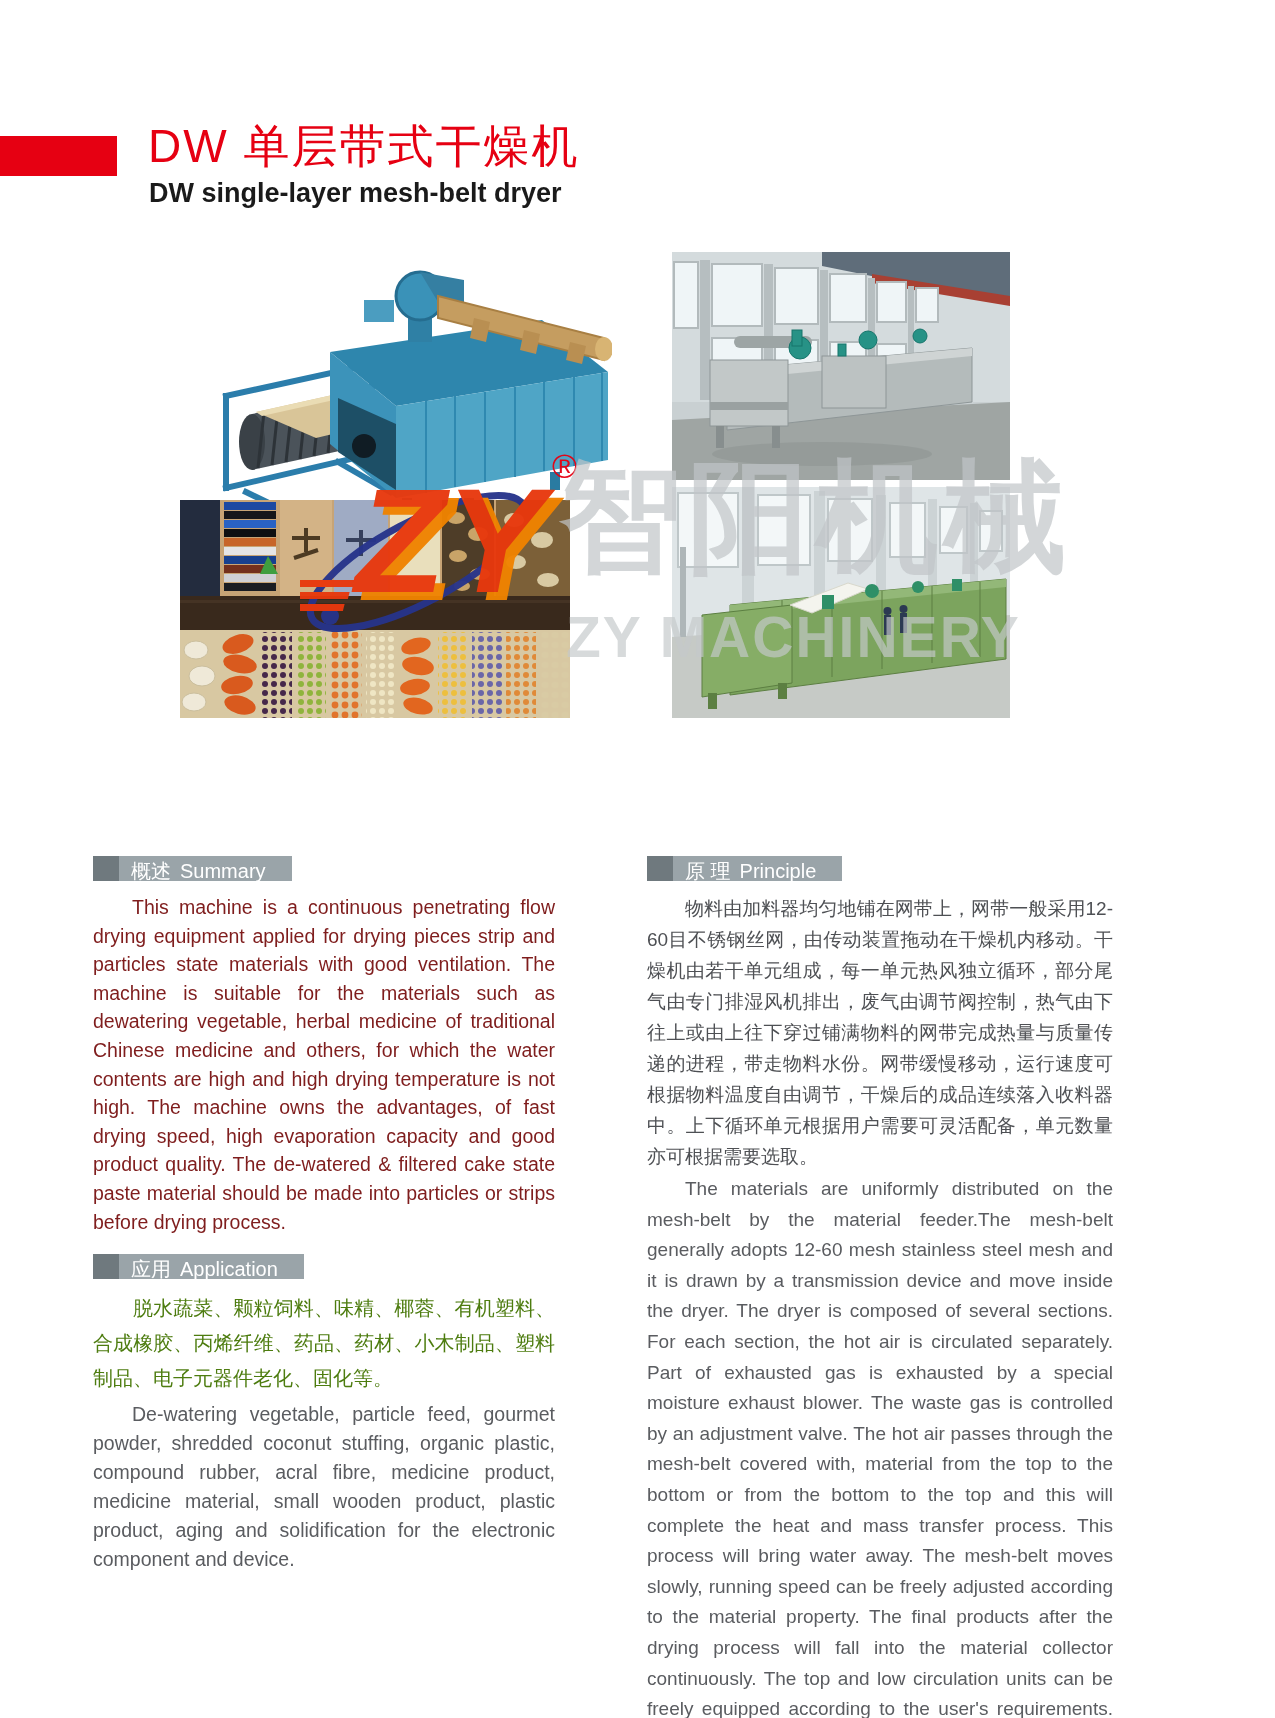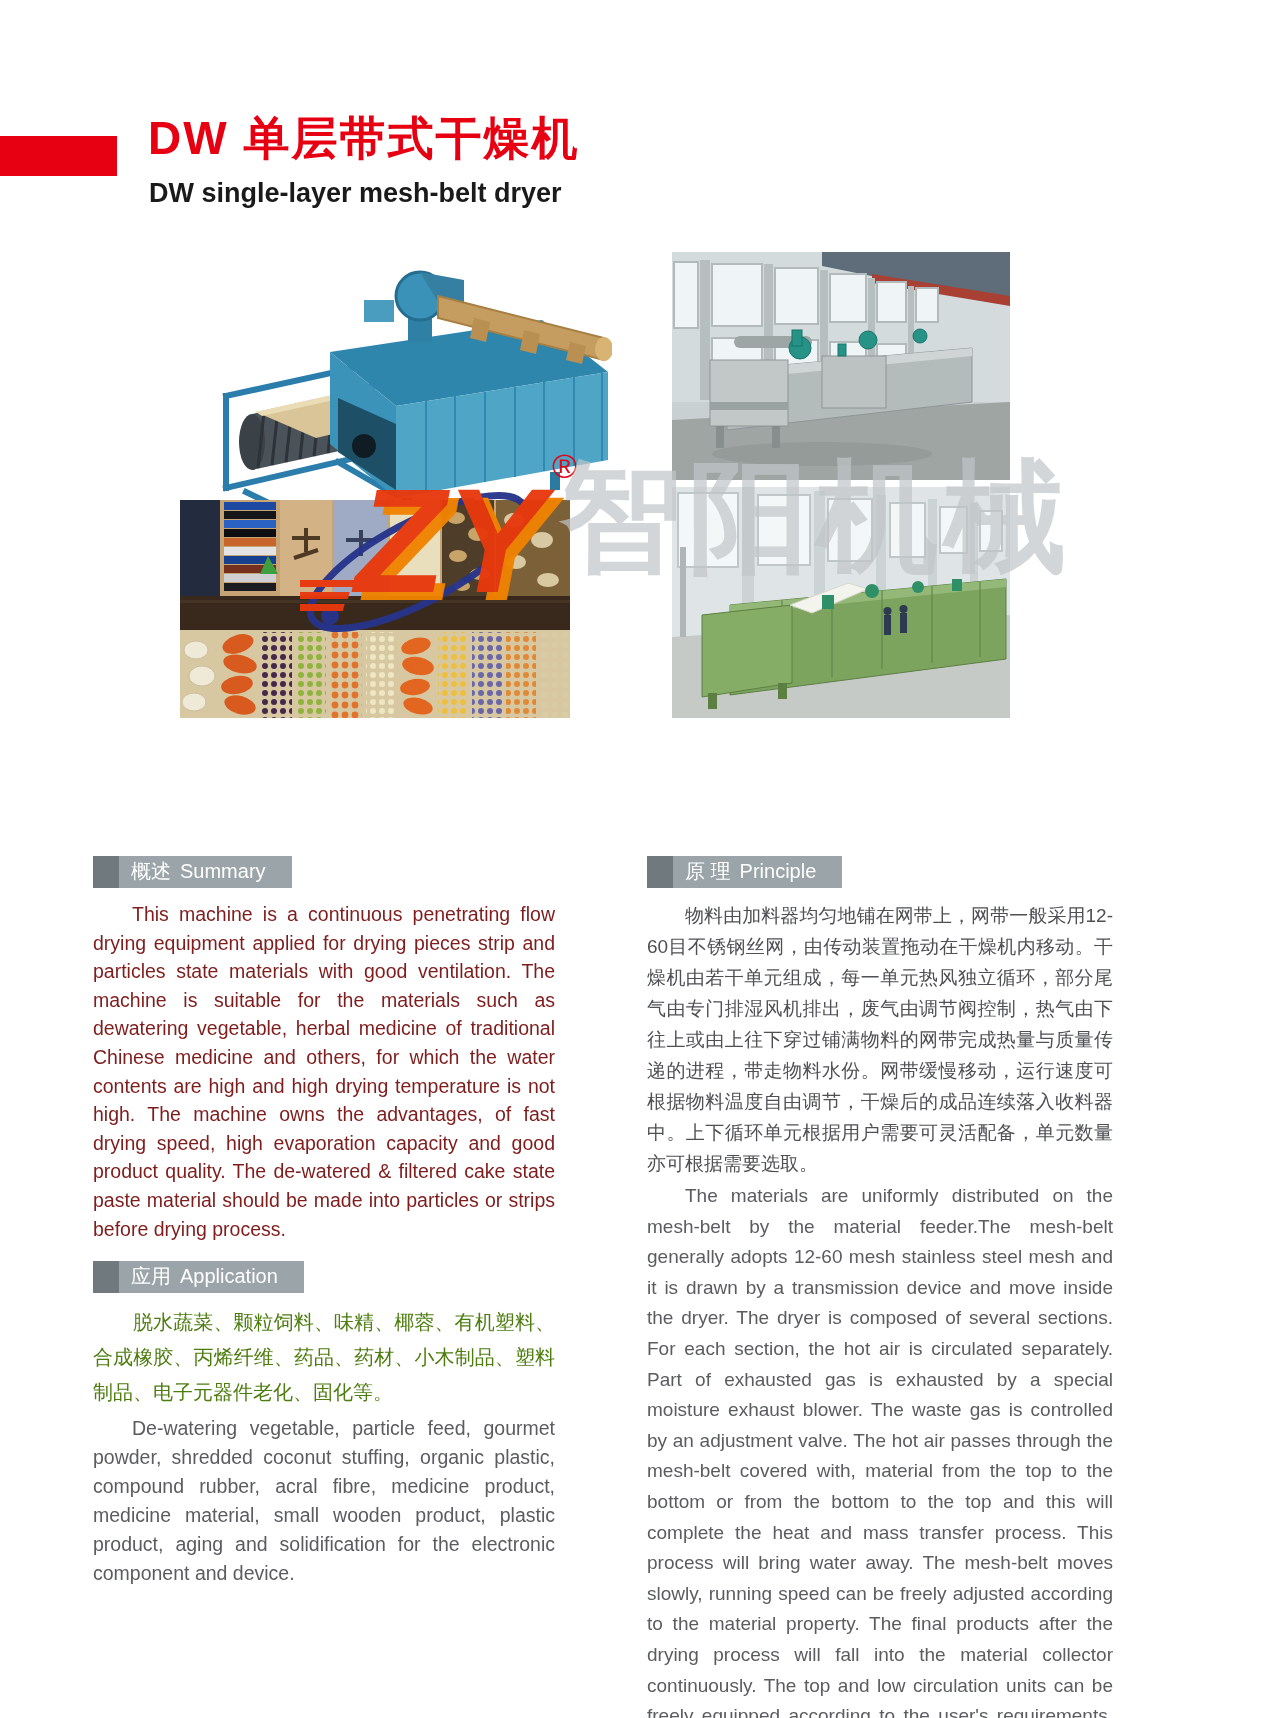--- a/index.html
+++ b/index.html
@@ -2,22 +2,22 @@
 <html><head>
 <meta charset="utf-8">
 <style>
   html,body{margin:0;padding:0;background:#ffffff;}
   .page{
     position:relative;width:1275px;height:1718px;margin:0 auto;background:#fff;
     font-family:"Liberation Sans","DejaVu Sans",sans-serif;overflow:hidden;
   }
   
   .red-bar{position:absolute;left:0;top:136px;width:117px;height:40px;background:#e60012;}
-  .title-cn{position:absolute;left:148px;top:112px;margin:0;font-size:46px;line-height:52px;
-    font-weight:bold;color:#e60012;letter-spacing:2px;white-space:nowrap;}
+  .title-cn{position:absolute;left:148px;top:120px;margin:0;font-size:46px;line-height:52px;
+    font-weight:normal;color:#e60012;letter-spacing:2px;white-space:nowrap;}
   .title-en{position:absolute;left:149px;top:178px;margin:0;font-size:27px;line-height:30px;
     font-weight:bold;color:#1a1a1a;white-space:nowrap;}
   
   .photo{position:absolute;overflow:hidden;}
   .photo svg{display:block;width:100%;height:100%;}
   .photo-render{left:212px;top:246px;width:400px;height:300px;}
   .photo-f1{left:672px;top:252px;width:338px;height:228px;}
   .photo-belt{left:180px;top:500px;width:390px;height:218px;}
   .photo-f2{left:672px;top:487px;width:338px;height:231px;}
   
@@ -25,21 +25,21 @@
   .zy-logo{position:absolute;left:292px;top:430px;width:300px;height:220px;opacity:.96;}
   .wm-cn{position:absolute;left:552px;top:442px;font-size:122px;line-height:150px;font-weight:bold;
     color:rgba(193,197,199,.70);letter-spacing:6px;white-space:nowrap;}
   .wm-en{position:absolute;left:558px;top:602px;font-size:57px;line-height:70px;font-weight:bold;
     color:rgba(196,200,202,.68);letter-spacing:2px;white-space:nowrap;}
   
   .col{position:absolute;}
   .col-left{left:93px;top:856px;width:462px;}
   .col-right{left:647px;top:856px;width:466px;}
   .sec-bar{display:inline-block;background:linear-gradient(90deg,#6f797e 0,#6f797e 26px,#9aa4a9 26px);
-    color:#ffffff;font-size:20px;line-height:20px;padding:5px 26px 7px 38px;margin:0 0 12px 0;}
+    color:#ffffff;font-size:20px;line-height:20px;padding:5px 26px 0 38px;margin:0 0 12px 0;}
   .sec-bar .bar-en{margin-left:9px;}
   .p{margin:0;text-align:justify;text-indent:2em;}
   .cn-left{font-size:20px;line-height:32.5px;color:#4e5054;margin-bottom:3px;}
   .en-left{font-size:19.5px;line-height:28.6px;color:#7f1d1d;margin-bottom:18px;}
   .cn-app{font-size:20px;line-height:35px;color:#4d7c0f;margin-bottom:4px;}
   .en-app{font-size:19.5px;line-height:29px;color:#5a5c60;}
   .cn-right{font-size:19px;line-height:31px;color:#4e5054;margin-bottom:2px;}
   .en-right{font-size:19px;line-height:30.6px;color:#5a5c60;}
 </style>
 </head>
@@ -302,20 +302,21 @@
         <rect x="24" y="162" width="66" height="7" transform="skewX(-14)"></rect>
         <rect x="22" y="174" width="66" height="7" transform="skewX(-14)"></rect>
       </g>
       <g font-weight="bold" font-style="italic" font-size="148">
         <text x="64" y="170" fill="#f08300">ZY</text>
         <text x="55" y="162" fill="#e8380d">ZY</text>
       </g>
       <text x="252" y="48" font-size="34" fill="#e60012">®</text>
     </svg>
     <div class="wm-cn">智阳机械</div>
+    <div class="wm-en">ZY MACHINERY</div>
   </div>
 
   <section class="col col-left">
     <div class="sec-bar">
       <span class="bar-cn">概述</span><span class="bar-en">Summary</span>
     </div>
     <p class="p en-left">This machine is a continuous penetrating flow drying equipment applied for drying pieces strip and particles state materials with good ventilation. The machine is suitable for the materials such as dewatering vegetable, herbal medicine of traditional Chinese medicine and others, for which the water contents are high and high drying temperature is not high. The machine owns the advantages, of fast drying speed, high evaporation capacity and good product quality. The de-watered &amp; filtered cake state paste material should be made into particles or strips before drying process.</p>
     <div class="sec-bar">
       <span class="bar-cn">应用</span><span class="bar-en">Application</span>
     </div>

